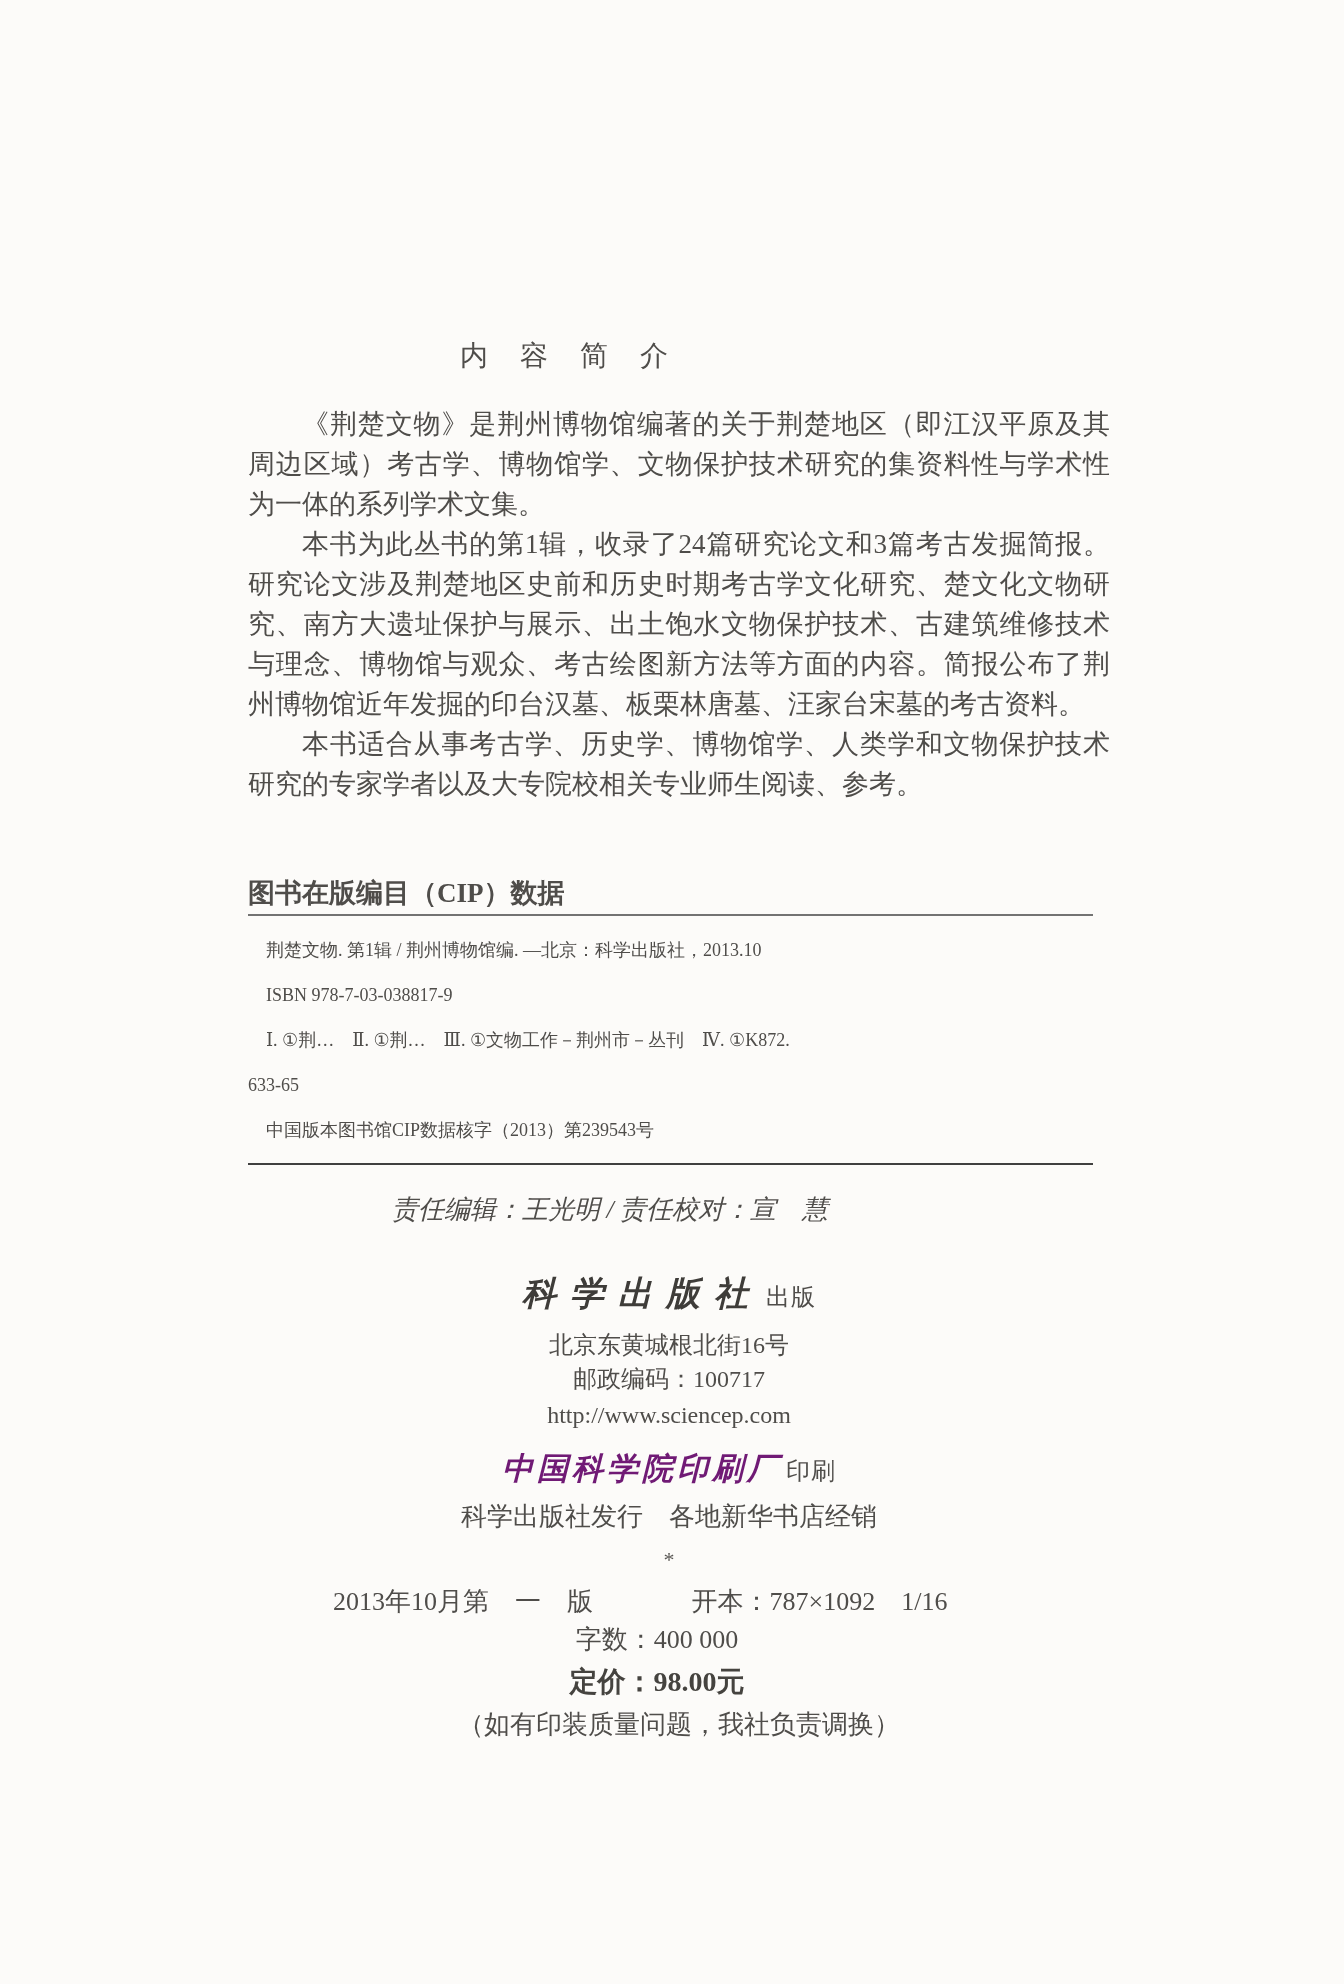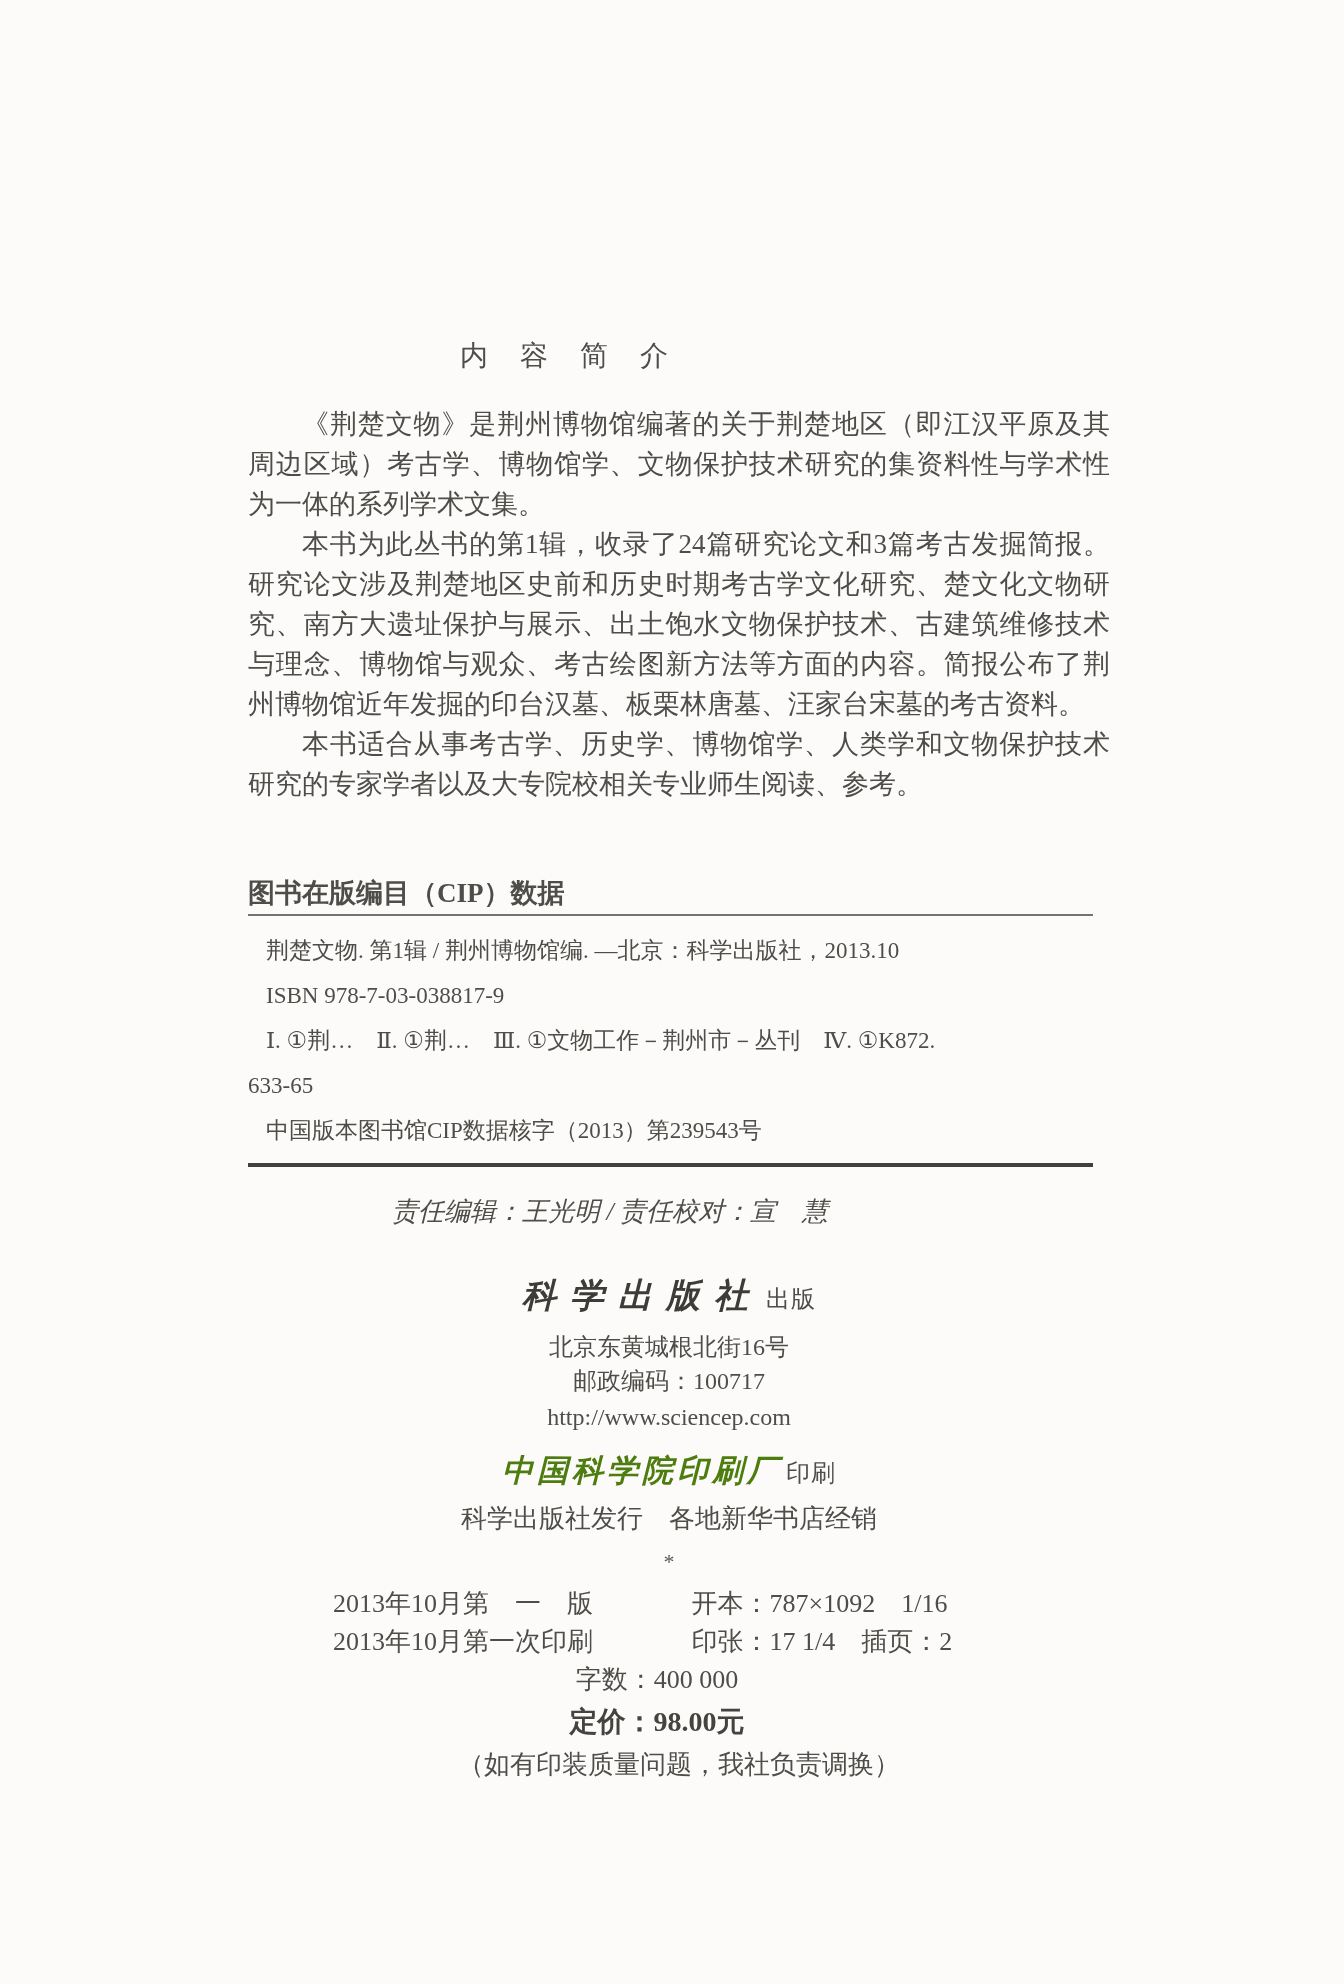--- a/index.html
+++ b/index.html
@@ -40,22 +40,22 @@
   }
   .cip-heading{
     font-size:27px;
     font-weight:700;
     line-height:34px;
     padding-bottom:4px;
     border-bottom:2px solid #737373;
   }
   .cip-body{
     padding:12px 0 10px 18px;
-    font-size:23px;
-    border-bottom:4px solid #404040;
+    font-size:18px;
+    border-bottom:2px solid #404040;
   }
   .cip-body .cip-line{line-height:45px;}
   .cip-body .cip-line.outdent{margin-left:-18px;}
   
   .staff{
     margin-top:22px;
     text-align:center;
     padding-right:138px;
     font-size:26px;
     font-style:italic;
@@ -72,21 +72,21 @@
     font-style:italic;
     font-size:34px;
     letter-spacing:14px;
     color:#3e3c39;
   }
   .brush-small{
     font-weight:700;
     font-style:italic;
     font-size:31px;
     letter-spacing:4px;
-    color:#4d7c0f;
+    color:#701a75;
   }
   .after-brush{font-size:24px;letter-spacing:1px;}
   .pub-addr{font-size:24px;line-height:34px;margin-top:6px;text-align:center;}
   .pub-post{font-size:24px;line-height:34px;}
   .pub-web{font-size:24px;line-height:34px;margin-top:2px;font-family:"Liberation Serif","DejaVu Serif",serif;}
   .print-line{margin-top:16px;line-height:42px;}
   .dist-line{font-size:26px;line-height:40px;margin-top:2px;}
   .star{font-size:22px;line-height:30px;margin-top:8px;color:#5a5855;}
   
   .edition{
@@ -157,22 +157,18 @@
     </div>
     <div class="dist-line">科学出版社发行　各地新华书店经销</div>
     <div class="star">*</div>
   </div>
 
   <div class="edition">
     <div class="ed-cols">
       <span class="ed-left">2013年10月第　一　版</span>
       <span>开本：787×1092　1/16</span>
     </div>
-    <div class="ed-cols">
-      <span class="ed-left">2013年10月第一次印刷</span>
-      <span>印张：17 1/4　插页：2</span>
-    </div>
     <div class="ed-center">字数：400 000</div>
     <div class="price">定价：98.00元</div>
     <div class="note">（如有印装质量问题，我社负责调换）</div>
   </div>
 
 </div>
 
 </body></html>

